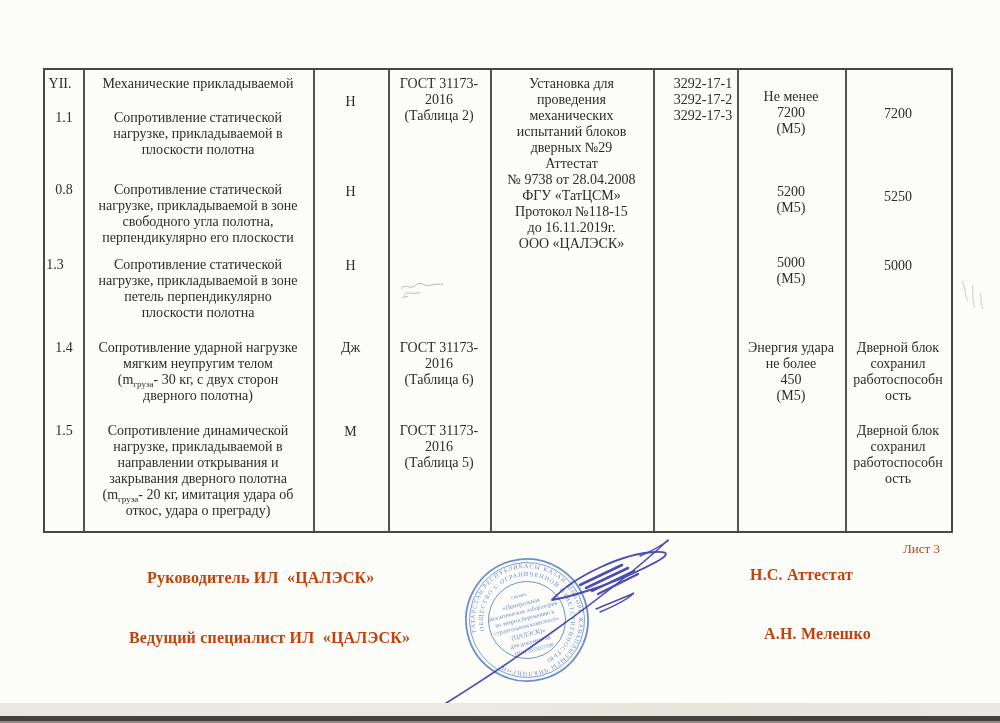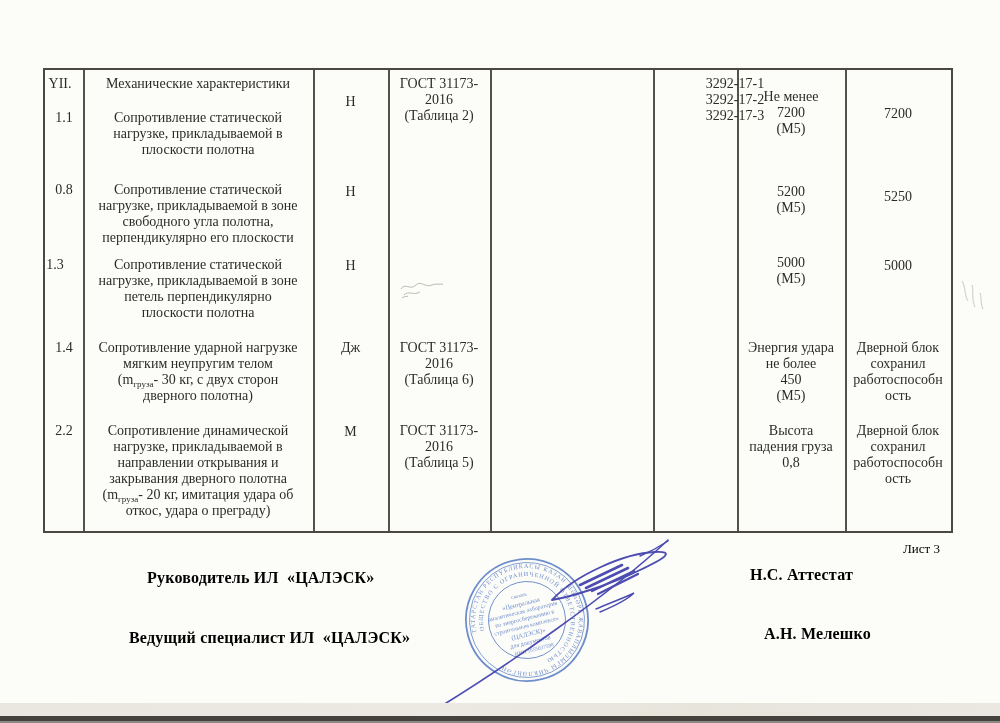--- a/index.html
+++ b/index.html
@@ -23,21 +23,21 @@
   }
   .cell {
     position:absolute;
     font-size:14px; line-height:16px;
     text-align:center;
     white-space:pre-line;
     color:#2b2b28;
   }
   .cell sub { font-size:9px; line-height:0; vertical-align:-3px; }
   .name-note { white-space:pre-line; }
-  .footer-text { position:absolute; white-space:pre; color:#000000; }
+  .footer-text { position:absolute; white-space:pre; color:#c2410c; }
   .sheet-label { font-size:13px; }
   .sig-role, .sig-name { font-weight:bold; font-size:16px; letter-spacing:0.2px; }
   .stamp-svg { position:absolute; opacity:0.88; }
   .sign-svg { position:absolute; }
   .smudge { position:absolute; filter:blur(0.4px); }
   .scan-band { position:absolute; left:0; top:703px; width:1000px; height:14px;
     background:linear-gradient(90deg,#e9e7e0 0%,#ece9e2 45%,#e7e4dc 70%,#eae8e1 100%); }
   .scan-line { position:absolute; left:0; top:716px; width:1000px; height:5px; background:#44423c; }
   .scan-edge { position:absolute; left:0; top:721px; width:1000px; height:2px; background:#8b8982; }
 </style>
@@ -47,31 +47,42 @@
 <div class="doc-table">
   <div class="vline" style="left:38px"></div>
   <div class="vline" style="left:268px"></div>
   <div class="vline" style="left:343px"></div>
   <div class="vline" style="left:445px"></div>
   <div class="vline" style="left:608px"></div>
   <div class="vline" style="left:692px"></div>
   <div class="vline" style="left:800px"></div>
 
   <div class="cell" style="left:0;top:6px;width:30px">YII.</div>
-  <div class="cell" style="left:42px;top:6px;width:222px">Механические  характеристики</div>
+  <div class="cell" style="left:42px;top:6px;width:222px">Механические  прикладываемой</div>
 
   <div class="cell" style="left:0;top:40px;width:38px">1.1</div>
   <div class="cell" style="left:42px;top:40px;width:222px">Сопротивление статической
 нагрузке, прикладываемой в
 плоскости полотна</div>
   <div class="cell" style="left:268px;top:24px;width:75px">Н</div>
   <div class="cell" style="left:343px;top:6px;width:102px">ГОСТ 31173-
 2016
 (Таблица 2)</div>
-  <div class="cell" style="left:640px;top:6px;width:100px">3292-17-1
+  <div class="cell" style="left:445px;top:6px;width:163px">Установка для
+проведения
+механических
+испытаний блоков
+дверных №29
+Аттестат
+№ 9738 от 28.04.2008
+ФГУ «ТатЦСМ»
+Протокол №118-15
+до 16.11.2019г.
+ООО «ЦАЛЭСК»</div>
+  <div class="cell" style="left:608px;top:6px;width:100px">3292-17-1
 3292-17-2
 3292-17-3</div>
   <div class="cell" style="left:692px;top:19px;width:108px">Не менее
 7200
 (М5)</div>
   <div class="cell" style="left:800px;top:36px;width:106px">7200</div>
 
   <div class="cell" style="left:0;top:112px;width:38px">0.8</div>
   <div class="cell" style="left:42px;top:112px;width:222px">Сопротивление статической
 нагрузке, прикладываемой в зоне
@@ -103,34 +114,31 @@
 (Таблица 6)</div>
   <div class="cell" style="left:692px;top:270px;width:108px">Энергия удара
 не более
 450
 (М5)</div>
   <div class="cell" style="left:800px;top:270px;width:106px">Дверной блок
 сохранил
 работоспособн
 ость</div>
 
-  <div class="cell" style="left:0;top:353px;width:38px">2.2</div>
+  <div class="cell" style="left:0;top:353px;width:38px">1.5</div>
   <div class="cell" style="left:42px;top:353px;width:222px"><span>Сопротивление динамической
 нагрузке, прикладываемой в
 направлении открывания и
 закрывания дверного полотна</span>
 <span class="name-note"><span>(m</span><sub>груза</sub><span>- 20 кг, имитация удара об
 откос, удара о преграду)</span></span></div>
   <div class="cell" style="left:268px;top:354px;width:75px">М</div>
   <div class="cell" style="left:343px;top:353px;width:102px">ГОСТ 31173-
 2016
 (Таблица 5)</div>
-  <div class="cell" style="left:692px;top:353px;width:108px">Высота
-падения груза
-0,8</div>
   <div class="cell" style="left:800px;top:353px;width:106px">Дверной блок
 сохранил
 работоспособн
 ость</div>
 </div>
 
 <div class="footer-text sheet-label" style="left:903px;top:541px">Лист 3</div>
 
 <div class="footer-text sig-role" style="left:147px;top:569px">Руководитель ИЛ  «ЦАЛЭСК»</div>
 <div class="footer-text sig-name" style="left:750px;top:566px">Н.С. Аттестат</div>

